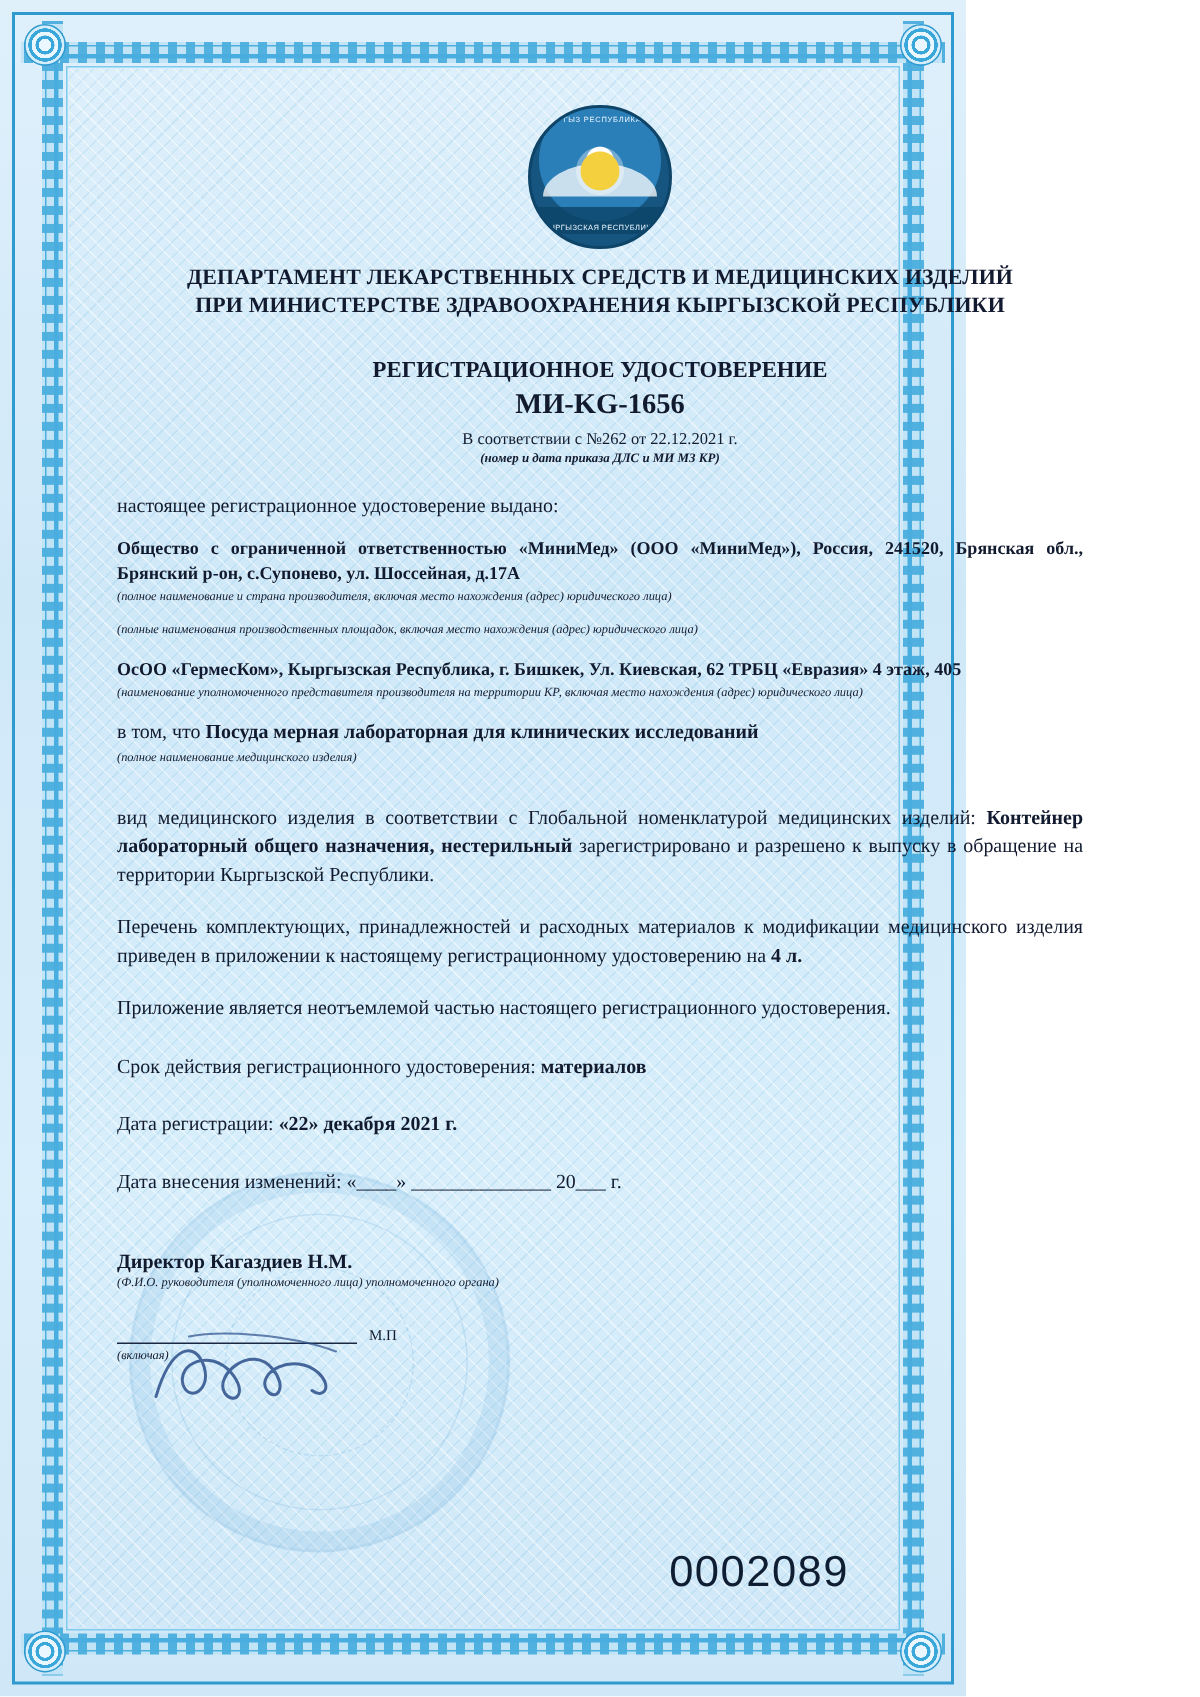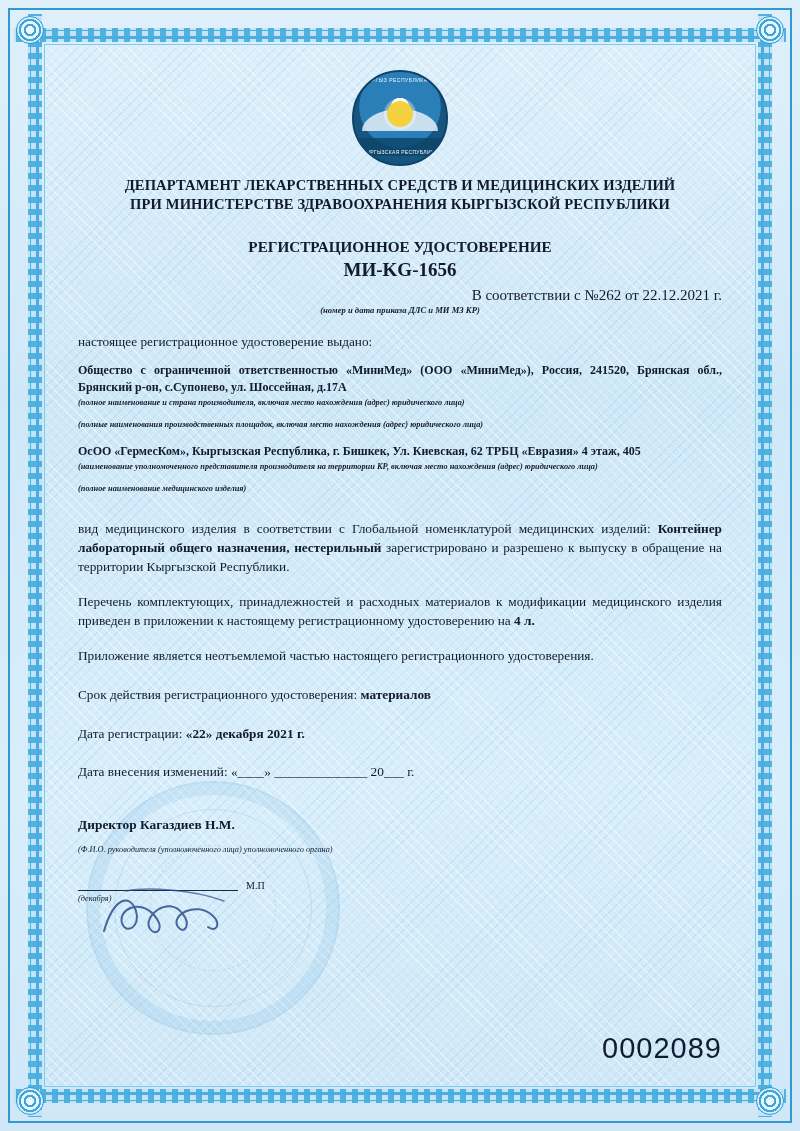--- a/index.html
+++ b/index.html
@@ -9,21 +9,21 @@
   body {
     width: 800px;
     height: 1131px;
     background: #ffffff;
     font-family: "Liberation Serif", serif;
     overflow: hidden;
   }
 
   .page {
     position: relative;
-    width: 800px;
+    width: 644px;
     height: 1131px;
     background:
       linear-gradient(180deg, #dff0fb 0%, #cfe8f8 35%, #d8eefb 70%, #cfe7f7 100%);
     box-sizing: border-box;
   }
 
   
   .frame-outer {
     position: absolute;
     left: 8px; top: 8px; right: 8px; bottom: 8px;
@@ -198,22 +198,22 @@
     line-height: 1.35;
     margin-bottom: 2px;
   }
   .cert-number {
     text-align: center;
     font-weight: bold;
     font-size: 19px;
     margin-bottom: 6px;
   }
   .order-line {
-    text-align: right;
-    font-size: 15px;
+    text-align: center;
+    font-size: 11px;
     margin-bottom: 1px;
   }
   .order-caption {
     text-align: center;
     font-size: 8.6px;
     font-style: italic;
     font-weight: bold;
     margin-bottom: 18px;
   }
 
@@ -225,35 +225,34 @@
   }
   .para.big {
     font-size: 12px;
   }
   .bold { font-weight: bold; }
   .caption {
     font-size: 8.3px;
     font-style: italic;
     line-height: 1.25;
     margin: 0 0 12px 0;
-    font-weight: bold;
   }
   .gap-s { height: 8px; }
   .gap-m { height: 14px; }
   .gap-l { height: 18px; }
 
   .sign-name {
     font-size: 13.4px;
     font-weight: bold;
     margin-top: 35px;
   }
   .sign-caption {
     font-size: 8.3px;
     font-style: italic;
-    margin-top: 12px;
+    margin-top: 1px;
   }
   .sign-row {
     margin-top: 26px;
     font-size: 13.2px;
     display: flex;
     align-items: flex-end;
     gap: 8px;
   }
   .sign-line {
     display: inline-block;
@@ -332,20 +331,23 @@
     <div class="gap-s"></div>
 
     <div class="para big bold">Общество с ограниченной ответственностью «МиниМед» (ООО «МиниМед»), Россия, 241520, Брянская обл., Брянский р-он, с.Супонево, ул. Шоссейная, д.17А</div>
     <div class="caption">(полное наименование и страна производителя, включая место нахождения (адрес) юридического лица)</div>
 
     <div class="caption">(полные наименования производственных площадок, включая место нахождения (адрес) юридического лица)</div>
 
     <div class="para big bold">ОсОО «ГермесКом», Кыргызская Республика, г. Бишкек, Ул. Киевская, 62 ТРБЦ «Евразия» 4 этаж, 405</div>
     <div class="caption">(наименование уполномоченного представителя производителя на территории КР, включая место нахождения (адрес) юридического лица)</div>
 
+    <div class="para">
+      <span>в том, что </span><span class="bold">Посуда мерная лабораторная для клинических исследований</span>
+    </div>
     <div class="caption">(полное наименование медицинского изделия)</div>
 
     <div class="gap-m"></div>
 
     <div class="para">
       <span>вид медицинского изделия в соответствии с Глобальной номенклатурой медицинских изделий: </span><span class="bold">Контейнер лабораторный общего назначения, нестерильный</span><span> зарегистрировано и разрешено к выпуску в обращение на территории Кыргызской Республики.</span>
     </div>
     <div class="gap-m"></div>
 
     <div class="para">
@@ -368,21 +370,21 @@
 
     <div class="para">Дата внесения изменений: «____» ______________ 20___ г.</div>
 
     <div class="sign-name">Директор Кагаздиев Н.М.</div>
     <div class="sign-caption">(Ф.И.О. руководителя (уполномоченного лица) уполномоченного органа)</div>
 
     <div class="sign-row">
       <span class="sign-line"></span>
       <span class="mp">М.П</span>
     </div>
-    <div class="sign-caption2">(декабря)</div>
+    <div class="sign-caption2">(включая)</div>
   </div>
 
   <svg class="signature" viewBox="0 0 150 60">
     <path d="M8 46 C 18 12, 34 8, 40 26 C 45 42, 30 50, 26 38 C 22 24, 44 14, 58 30 C 70 44, 60 52, 54 44 C 46 32, 72 10, 86 28 C 96 40, 88 50, 82 42 C 74 30, 100 16, 116 30 C 126 39, 120 48, 112 42" fill="none" stroke="#2b4f8a" stroke-width="2" stroke-linecap="round" opacity="0.85"></path>
     <path d="M30 6 C 50 2, 96 4, 128 16" fill="none" stroke="#2b4f8a" stroke-width="1.4" stroke-linecap="round" opacity="0.7"></path>
   </svg>
 
   <div class="serial">0002089</div>
 </div>
 

